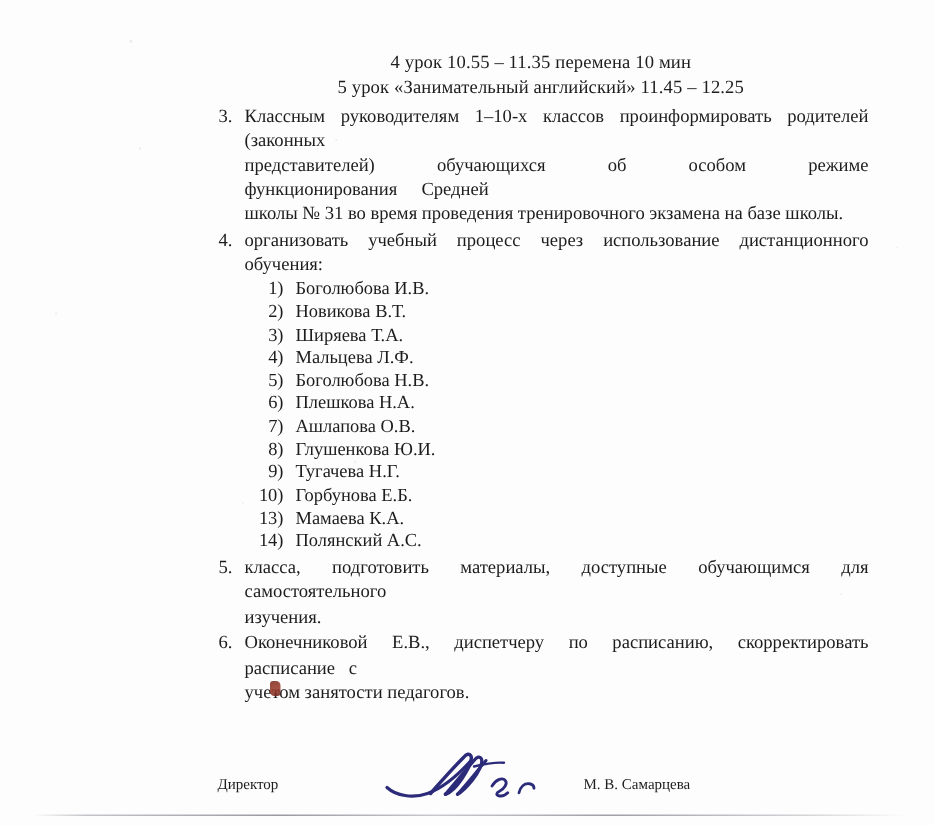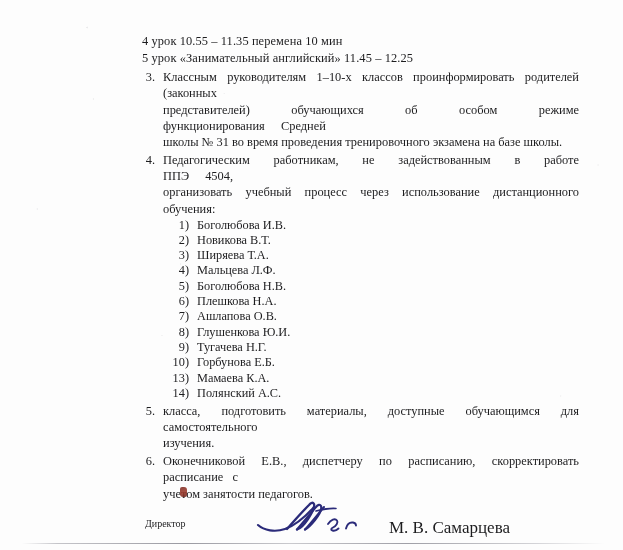--- a/index.html
+++ b/index.html
@@ -43,20 +43,21 @@
     width: 443px;
   }
 
   
   .schedule-line {
     font-size: 12.4px;
     line-height: 17.2px;
     margin-left: 6px;
     white-space: nowrap;
     letter-spacing: 0.1px;
+    text-align: center;
   }
 
   
   .olist { margin: 0; padding: 0; list-style: none; }
   .olist > li {
     position: relative;
     padding-left: 27px;
     font-size: 12.4px;
     line-height: 16.3px;
     text-align: justify;
@@ -127,21 +128,21 @@
   #director-label {
     position: absolute;
     left: 9px;
     top: 6px;
     font-size: 10px;
   }
   #signer-name {
     position: absolute;
     left: 253px;
     top: 6px;
-    font-size: 17px;
+    font-size: 10px;
     white-space: nowrap;
   }
   #handwritten-signature {
     position: absolute;
     left: 118px;
     top: -13px;
     width: 130px;
     height: 42px;
   }
 
@@ -181,21 +182,20 @@
         <span class="body">
           <p class="wide">Классным руководителям 1–10-х классов   проинформировать родителей (законных</p>
           <p class="wider">представителей)  обучающихся  об  особом  режиме  функционирования  Средней</p>
           <p>школы № 31  во время  проведения  тренировочного экзамена на базе школы.</p>
         </span>
       </li>
 
       <li>
         <span class="num">4.</span>
         <span class="body">
-          <p class="wider">Педагогическим   работникам,   не   задействованным   в   работе      ППЭ   4504,</p>
           <p>организовать учебный процесс через использование дистанционного обучения:</p>
 
           <ol class="namelist">
             <li>
               <span class="nnum">1)</span>
               <span>Боголюбова И.В.</span>
             </li>
             <li>
               <span class="nnum">2)</span>
               <span>Новикова В.Т.</span>

